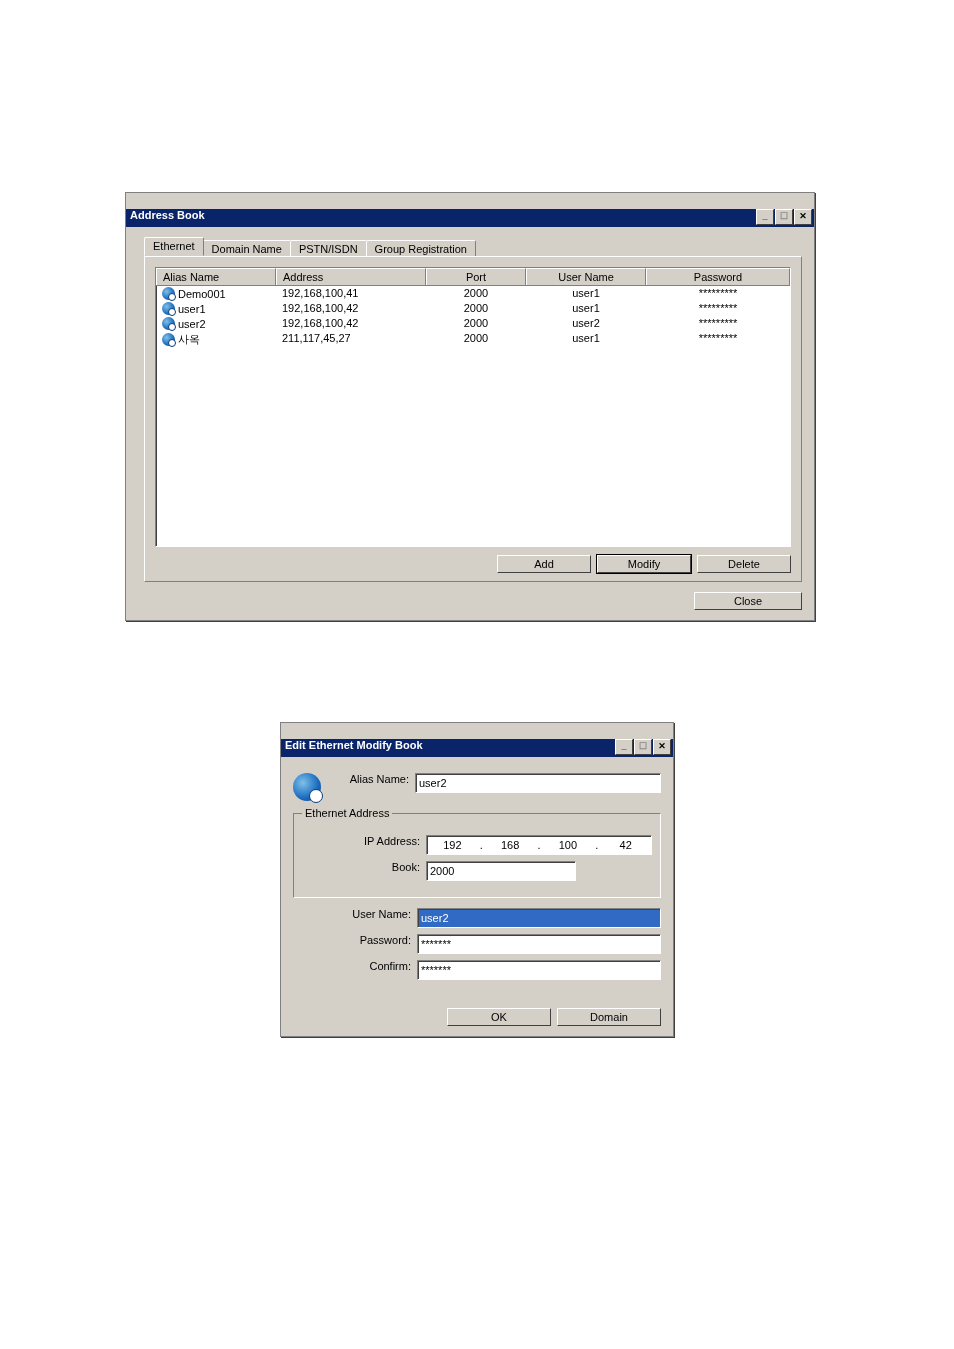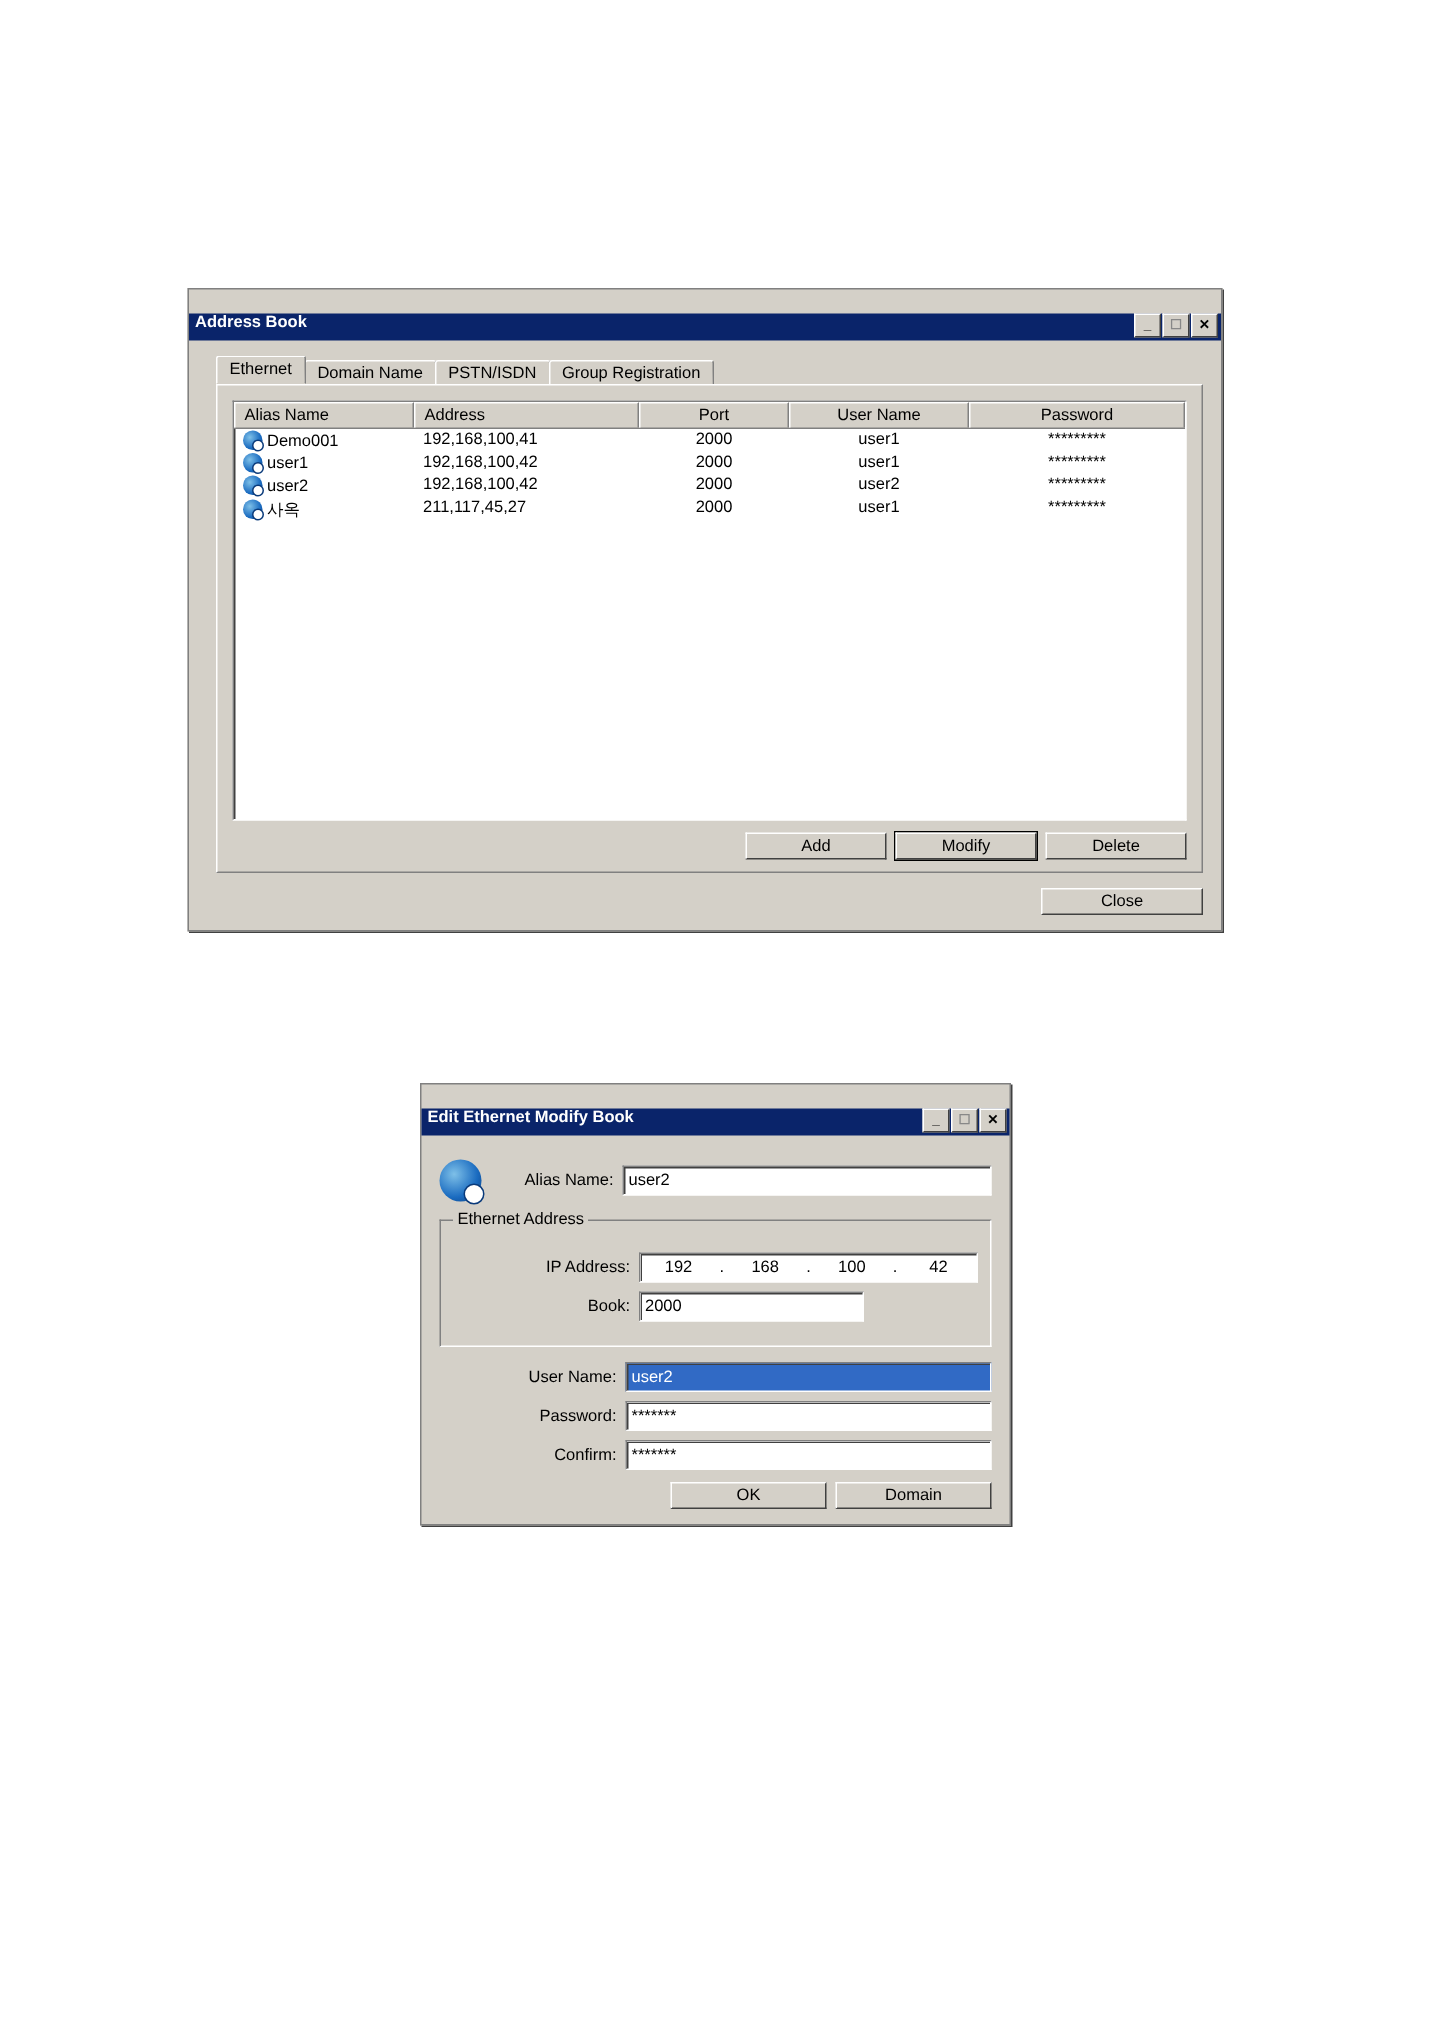--- a/index.html
+++ b/index.html
@@ -175,21 +175,21 @@
     width: 392px;
     background: #d4d0c8;
     border: 1px solid #808080;
     box-shadow: 1px 1px 0 #404040;
   }
   .formbody {
     padding: 10px 12px 10px 12px;
   }
   .formrow {
     display: flex;
-    align-items: center;
+    align-items: flex-start;
     margin: 6px 0;
   }
   .formrow label {
     width: 118px;
     text-align: right;
     padding-right: 6px;
   }
   .txt {
     flex: 1;
     border: 1px solid #808080;
@@ -245,21 +245,21 @@
     font-family: Liberation Sans, sans-serif;
     font-size: 11px;
     padding: 0;
     width: 30px;
   }
   .ipdot { padding: 0 2px; }
   .btnrow2 {
     display: flex;
     justify-content: flex-end;
     gap: 6px;
-    margin-top: 8px;
+    margin-top: 28px;
     align-items: flex-end;
   }
 </style>
 </head>
 <body>
 
 <div class="page">
 
   <div class="win1">
     <div class="titlebar">

